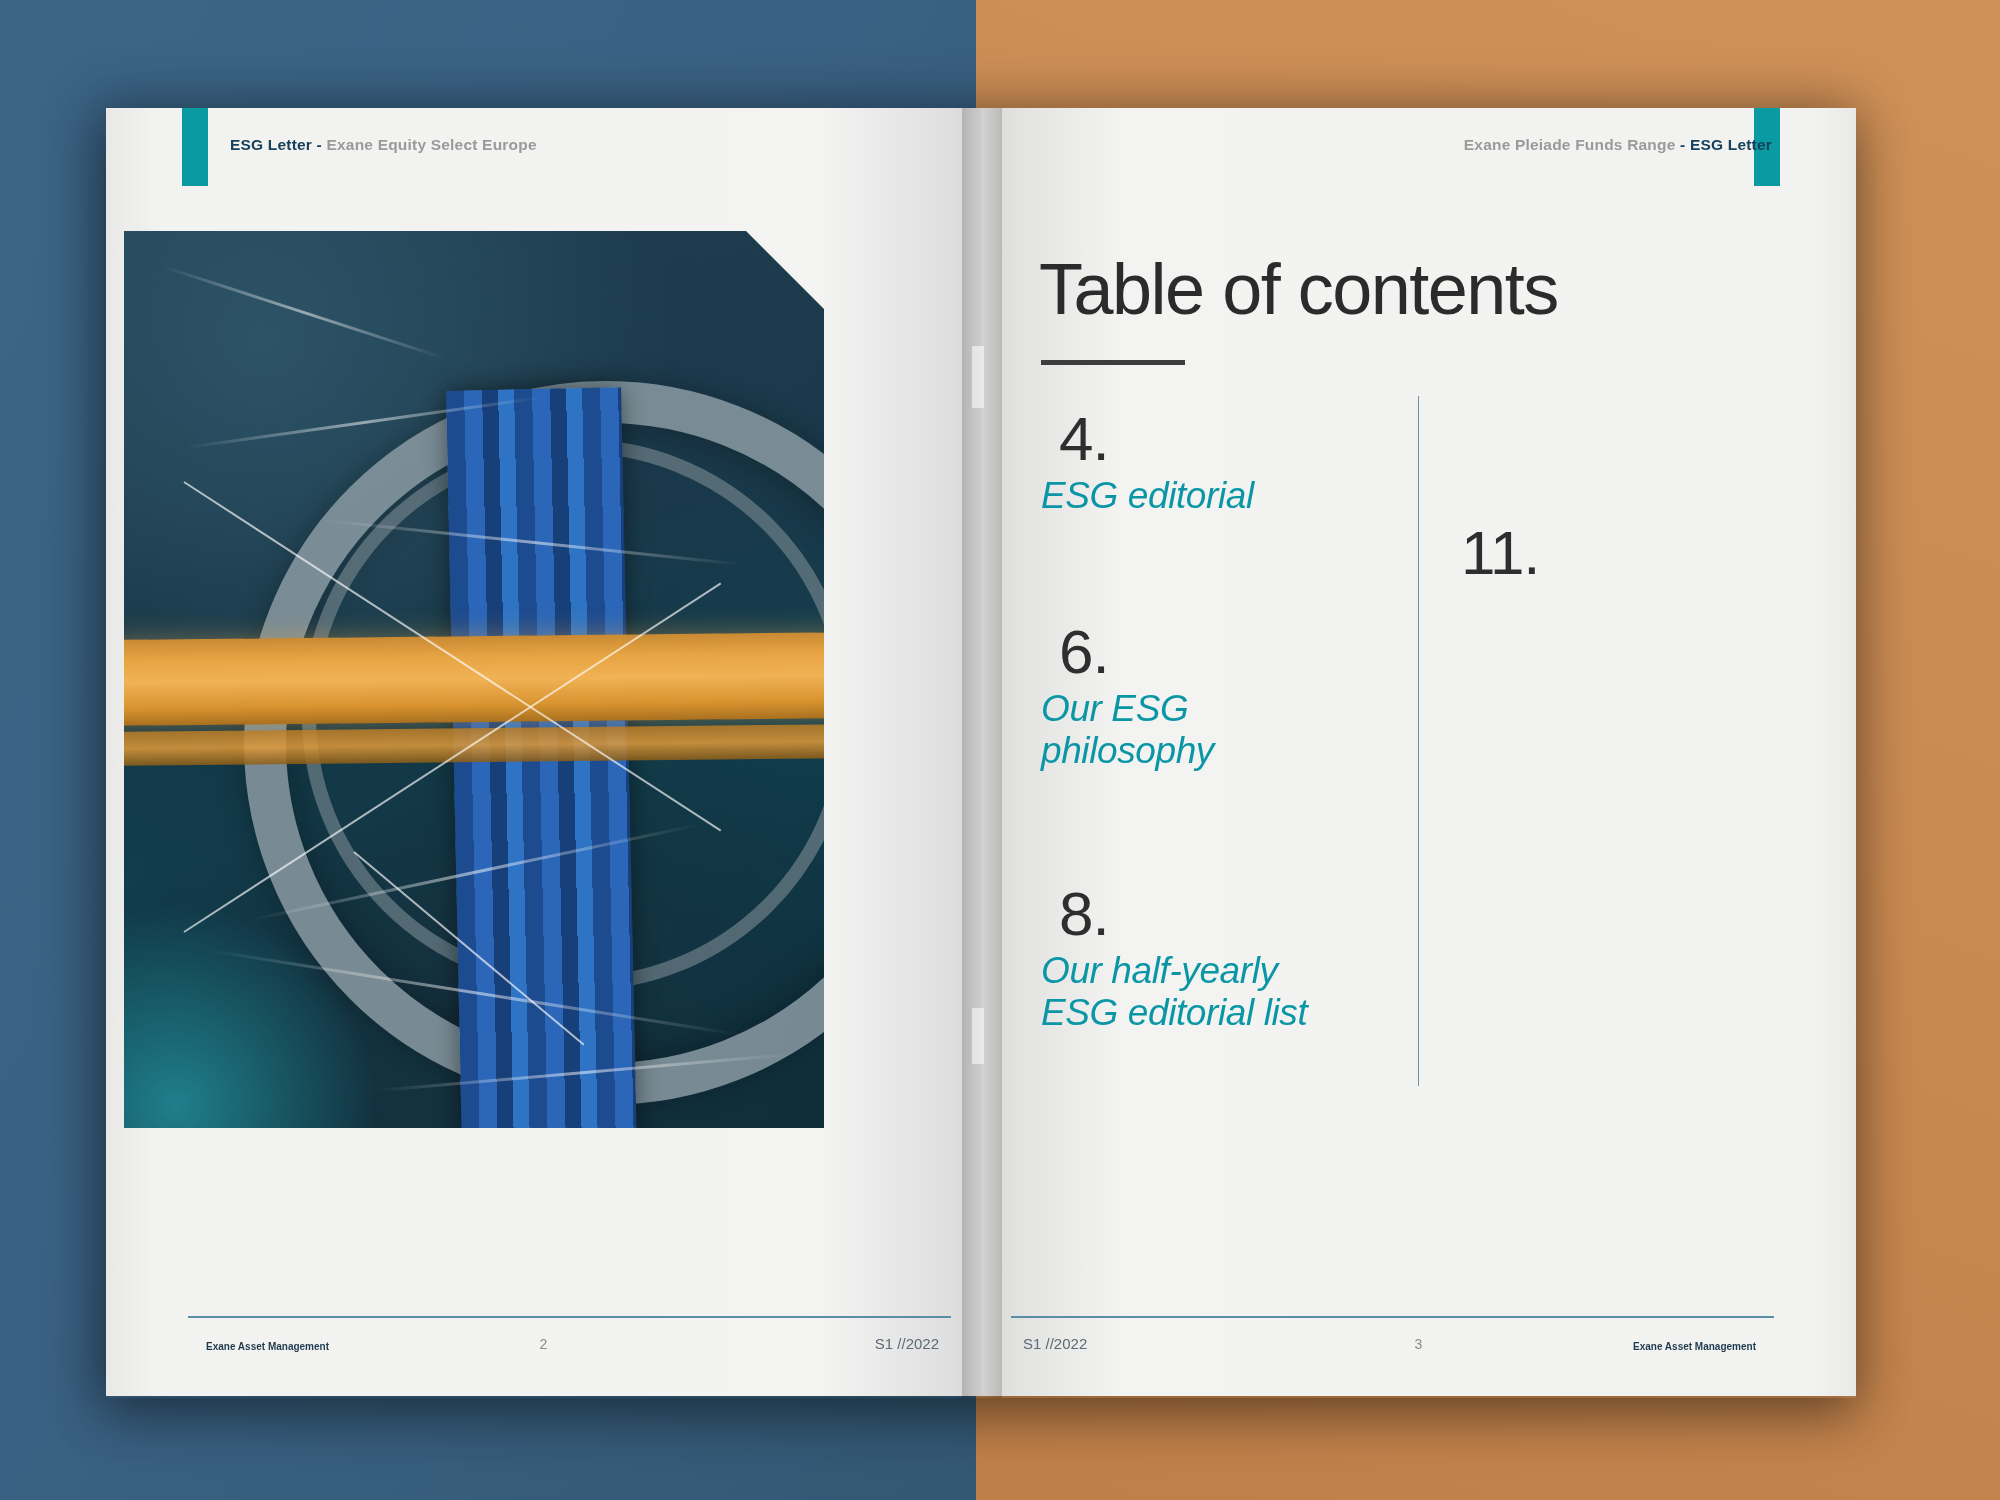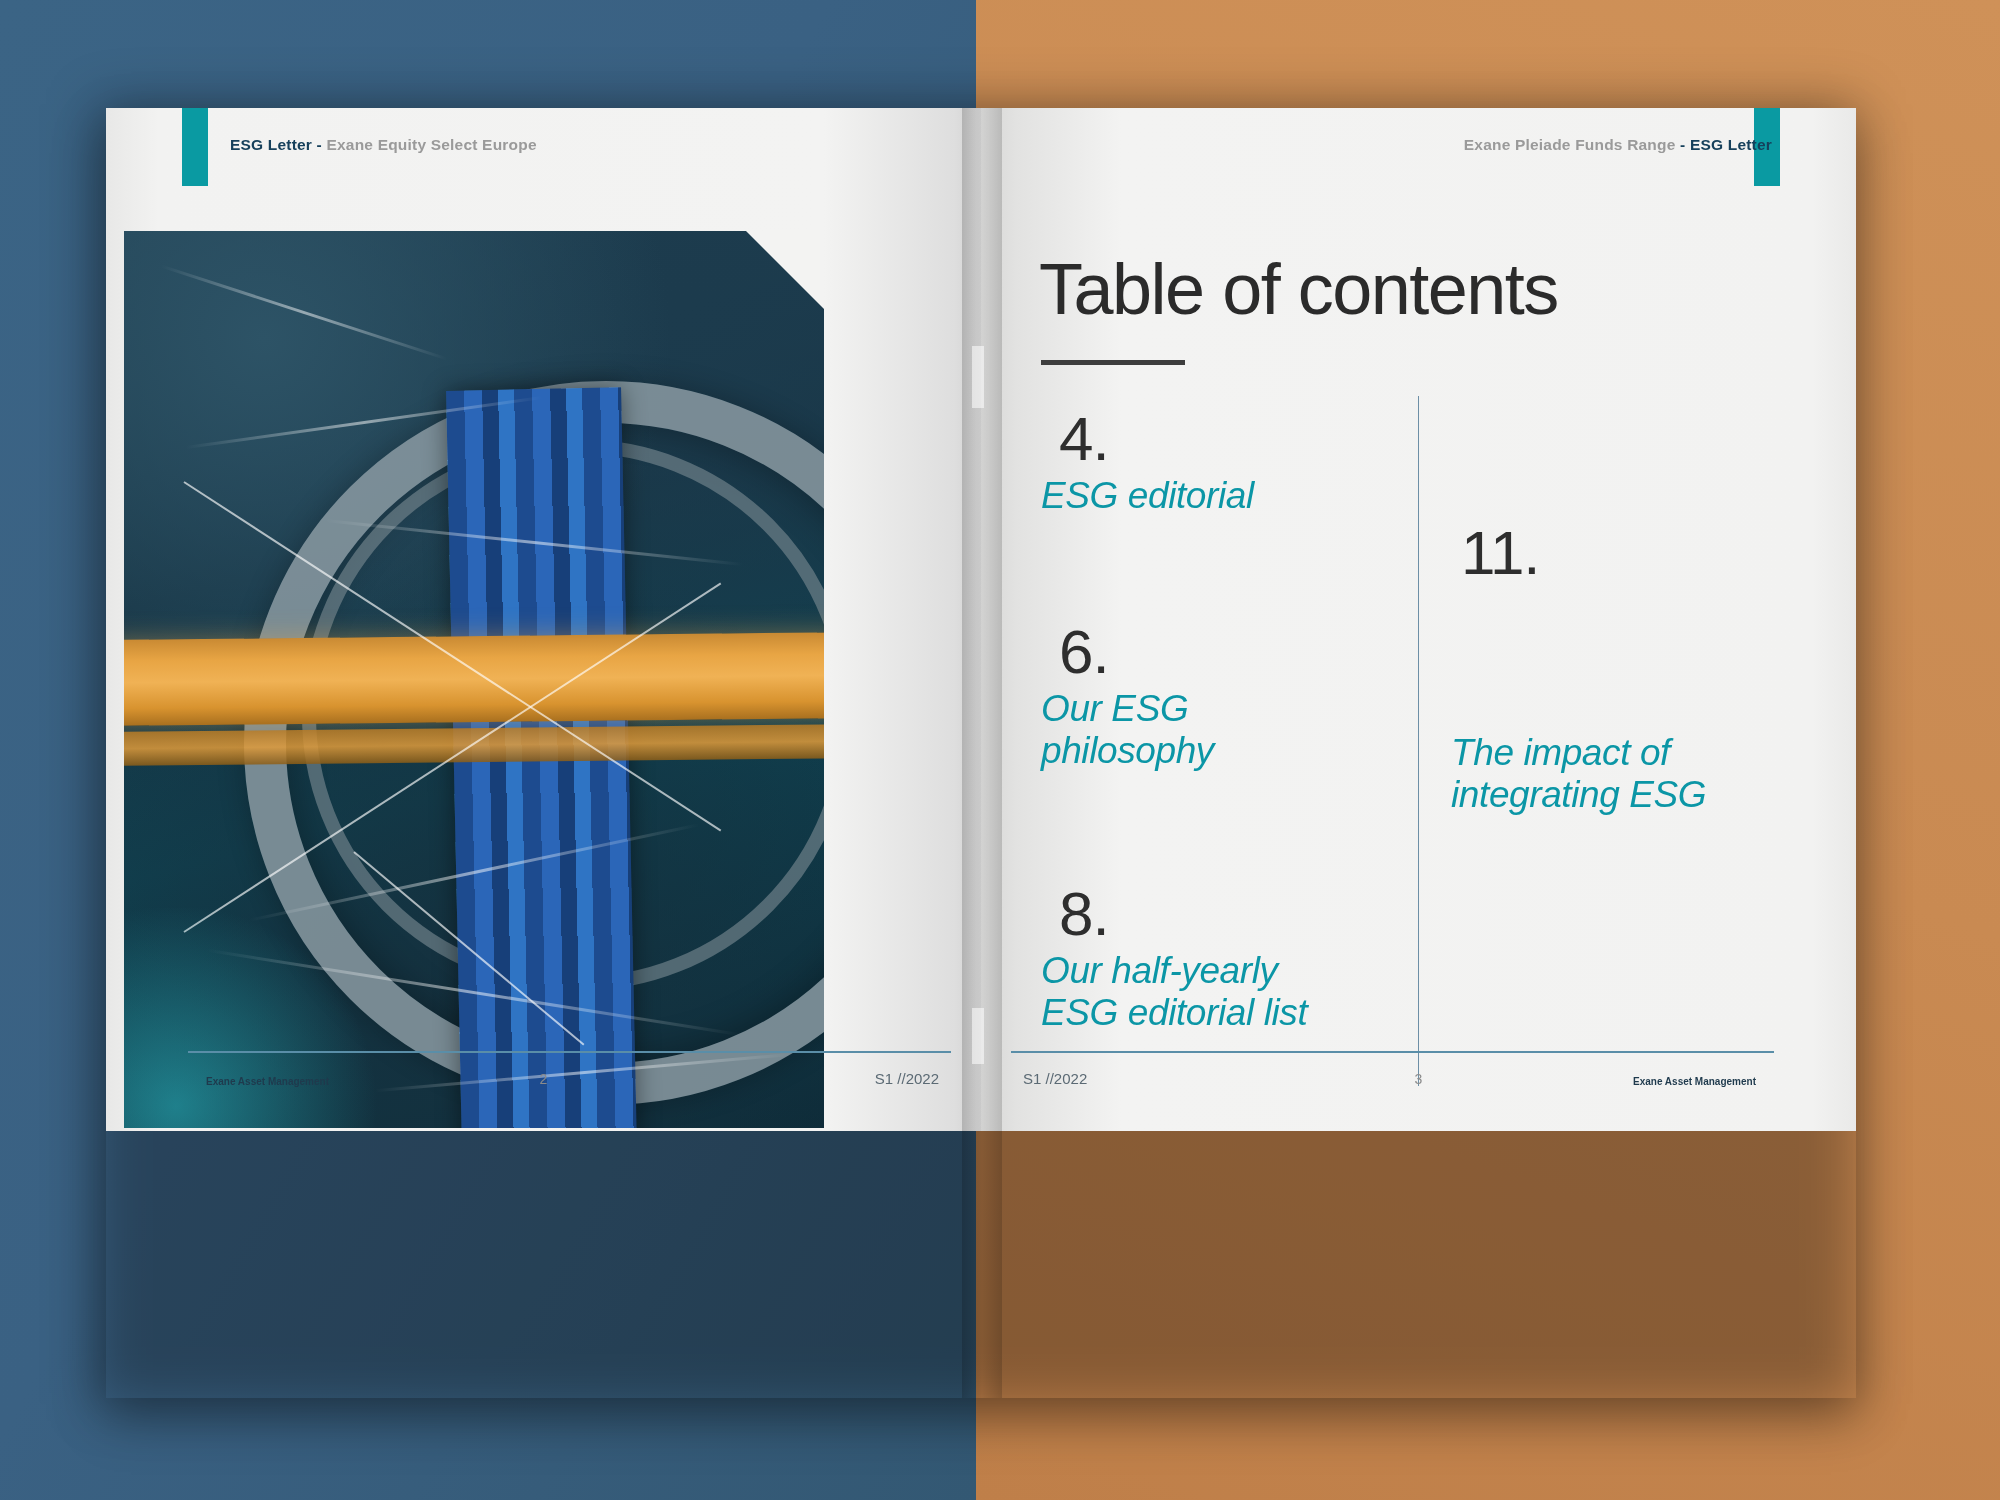--- a/index.html
+++ b/index.html
@@ -51,21 +51,21 @@
     top: 108px;
     width: 1750px;
     height: 1290px;
     display: flex;
     box-shadow: 0 20px 50px rgba(0,0,0,0.28);
   }
 
   .page {
     position: relative;
     width: 875px;
-    height: 1023px;
+    height: 1288px;
     background: #f0f0ef;
     overflow: hidden;
   }
 
   .page-left {
     background: linear-gradient(to right, #e8e8e7 0%, #f2f2f1 6%, #f3f3f2 82%, #dedede 97%, #cfcfcf 100%);
   }
   .page-right {
     background: linear-gradient(to left, #e9e9e8 0%, #f2f2f1 5%, #f3f3f2 84%, #e2e2e1 96%, #d6d6d5 100%);
   }
@@ -360,22 +360,20 @@
           <div class="toc-label" style="white-space:pre-line">Our half-yearly
 ESG editorial list</div>
         </div>
       </div>
 
       <div class="toc-col toc-col-right">
         <div class="toc-entry r1">
           <div class="toc-num">11.</div>
         </div>
         <div class="toc-entry r2">
-          <div class="toc-label" style="white-space:pre-line">The impact of
-integrating ESG</div>
         </div>
       </div>
 
       <div class="footer-rule footer-rule-right"></div>
       <div class="footer-text footer-date fr-date">S1 //2022</div>
       <div class="footer-text footer-num  fr-num">3</div>
       <div class="footer-text footer-brand fr-brand">Exane Asset Management</div>
     </div>
 
     <div class="gutter"></div>

